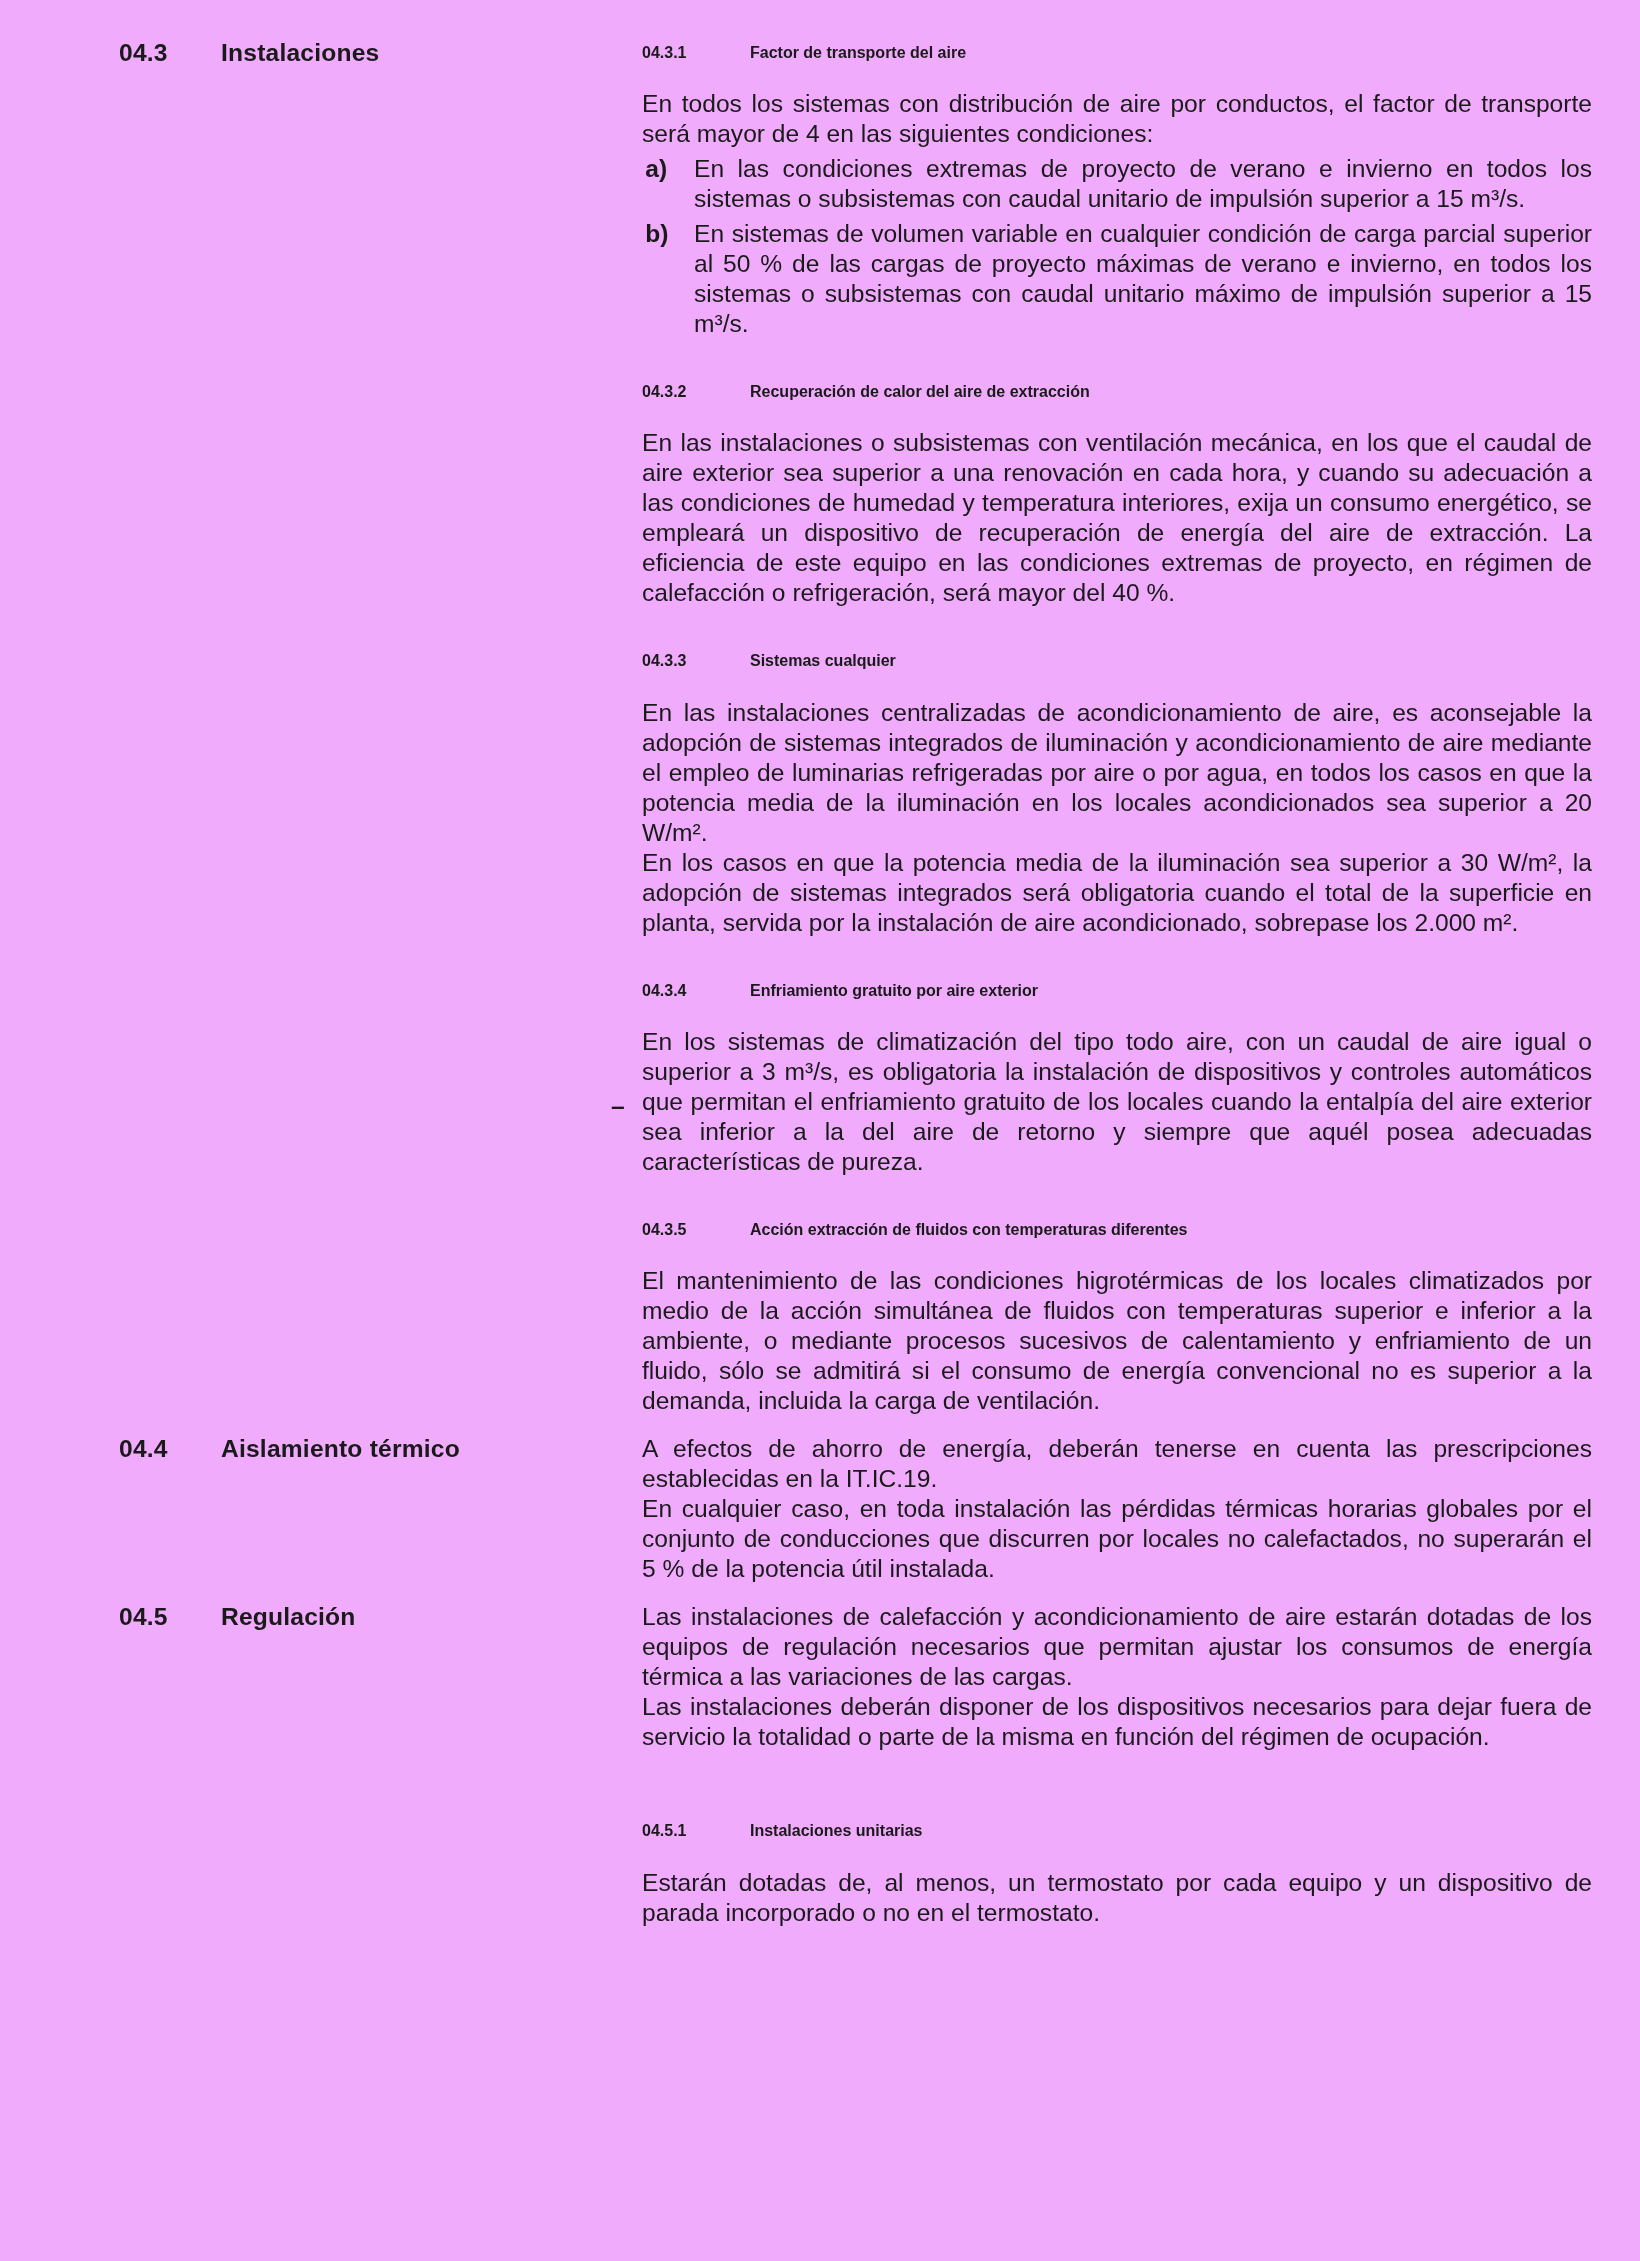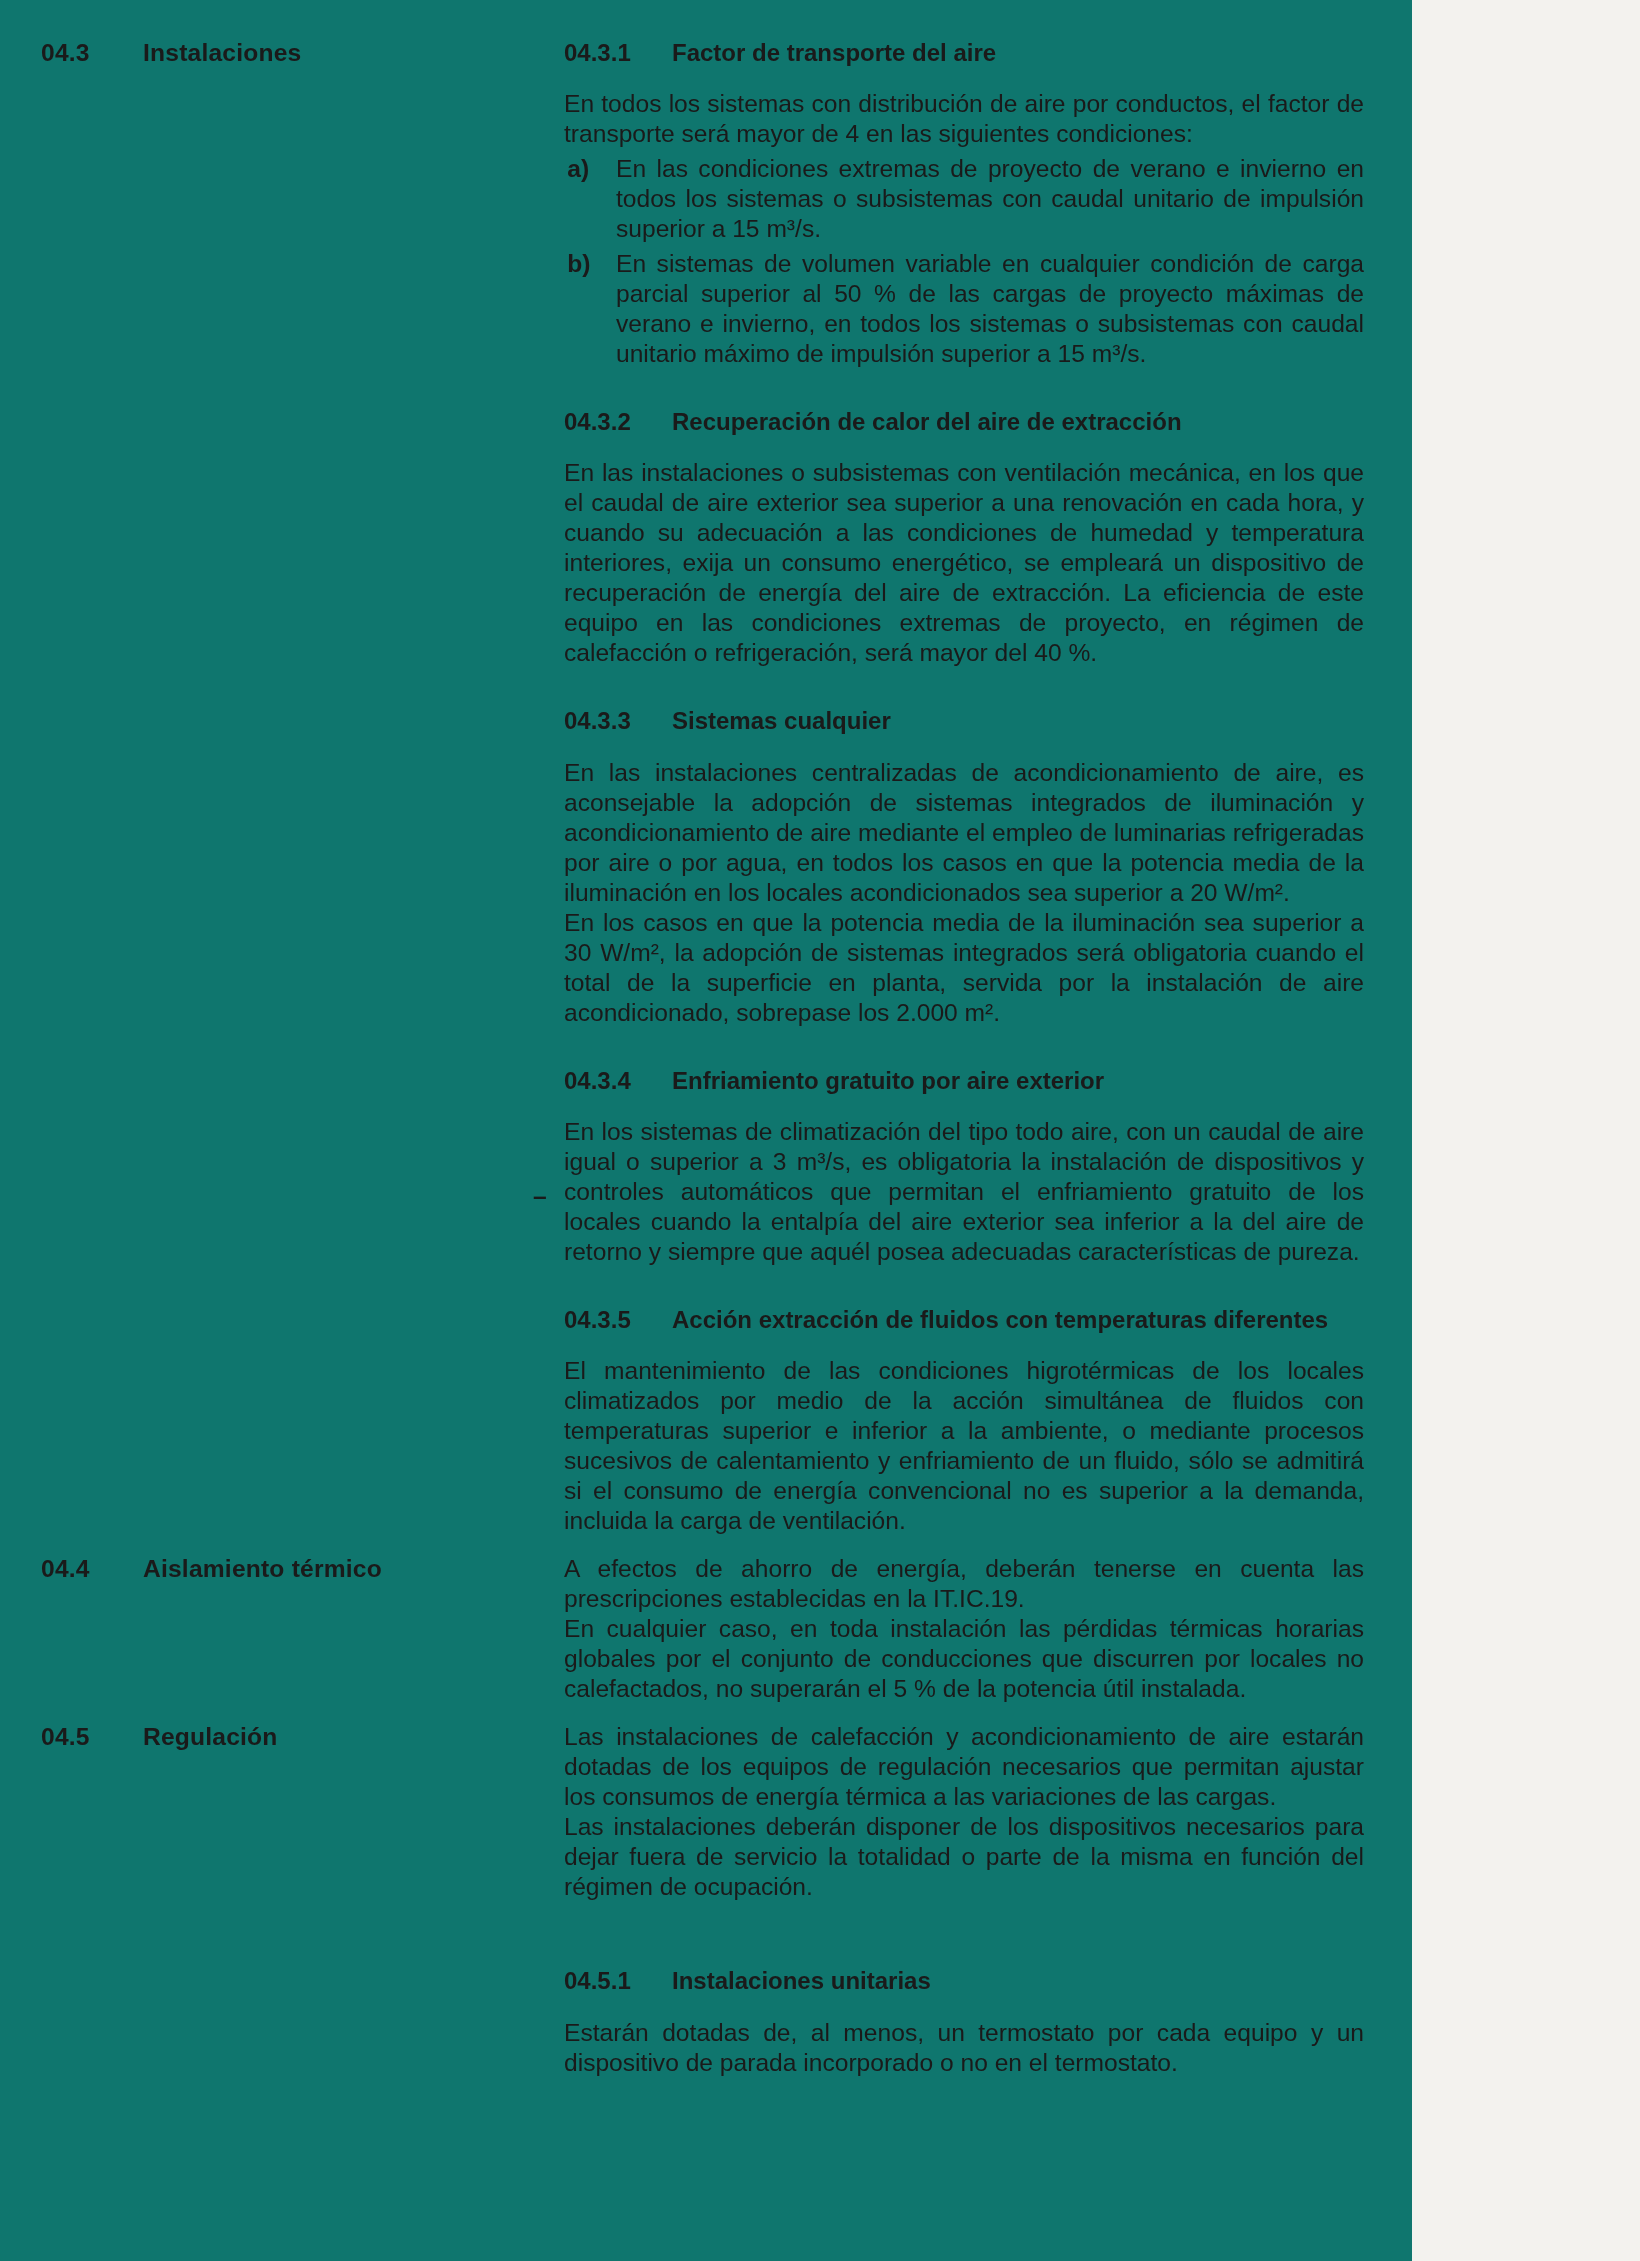--- a/index.html
+++ b/index.html
@@ -4,24 +4,24 @@
 <style>
   * { box-sizing: border-box; }
   html, body { margin: 0; padding: 0; }
   body {
     font-family: "Liberation Sans", "DejaVu Sans", sans-serif;
     background: #f3f2ee;
     color: #1a1a1a;
   }
   .page {
     position: relative;
-    width: 1412px;
+    width: 1640px;
     min-height: 2261px;
-    padding: 38px 48px 33px 41px;
-    background: #0f766e;
+    padding: 38px 48px 33px 119px;
+    background: #f0abfc;
   }
   .row {
     display: grid;
     grid-template-columns: 523px 1fr;
     align-items: start;
   }
   .row + .row { margin-top: 18px; }
   .row.sub-row { margin-top: 64px; }
 
   .margin-heading {
@@ -34,21 +34,21 @@
   .margin-heading .mnum { flex: 0 0 102px; }
 
   .main-col {
     font-size: 24.6px;
     line-height: 30px;
   }
 
   .sub-heading {
     display: flex;
     font-weight: bold;
-    font-size: 24px;
+    font-size: 16px;
     line-height: 30px;
     margin: 38px 0 21.3px 0;
   }
   .sub-heading.first { margin-top: 0; }
   .sub-heading .snum { flex: 0 0 108px; }
 
   p.para {
     margin: 0;
     text-align: justify;
   }

